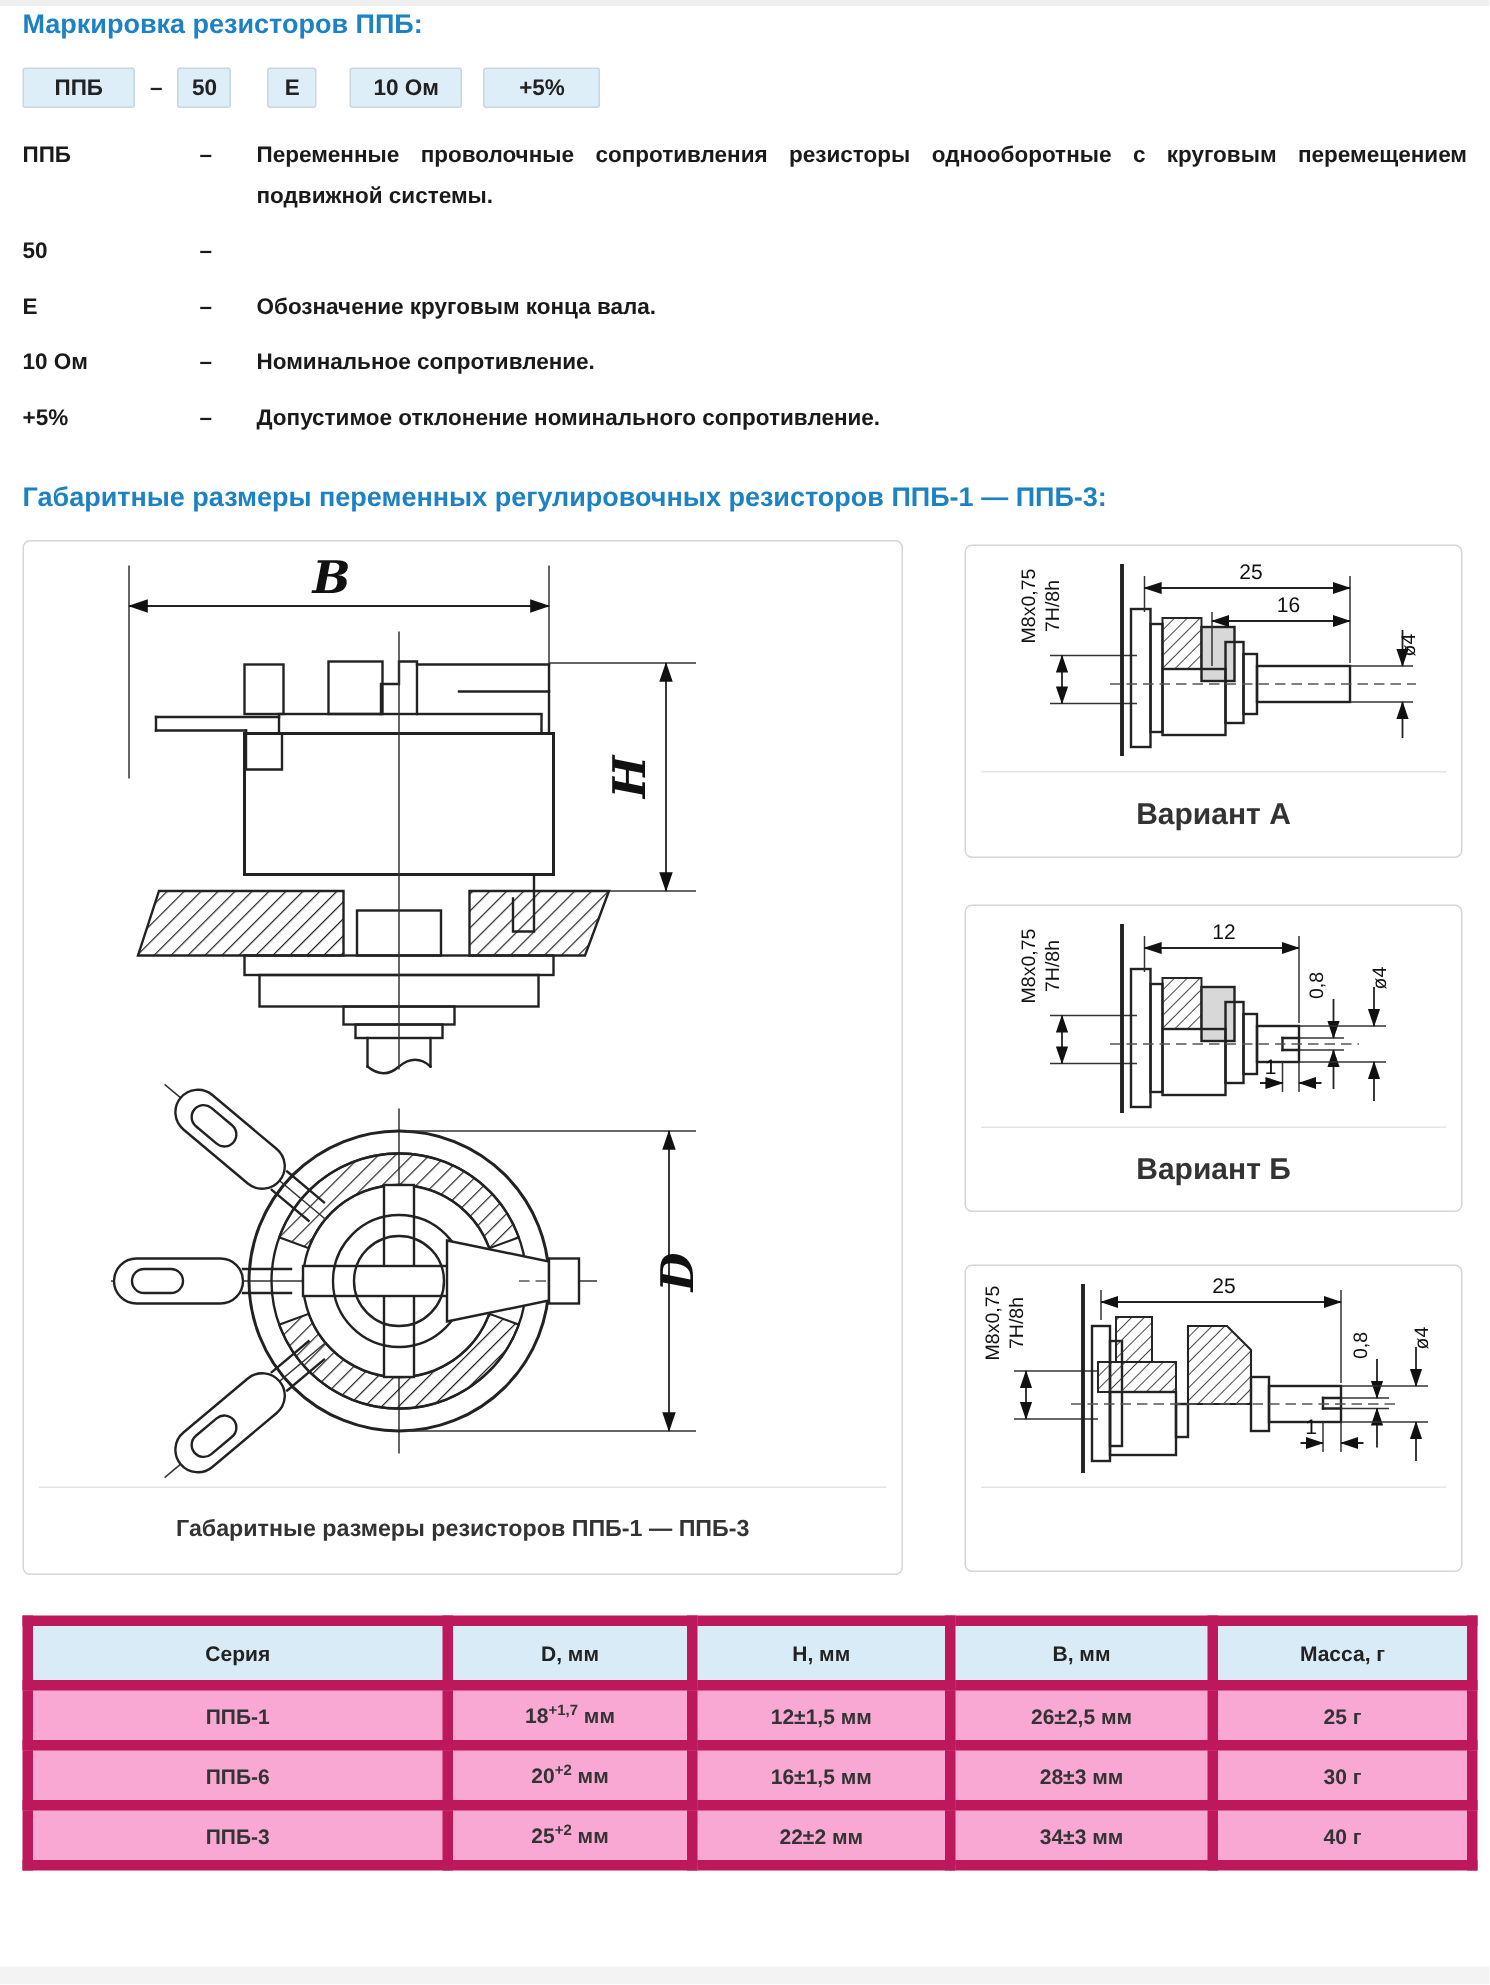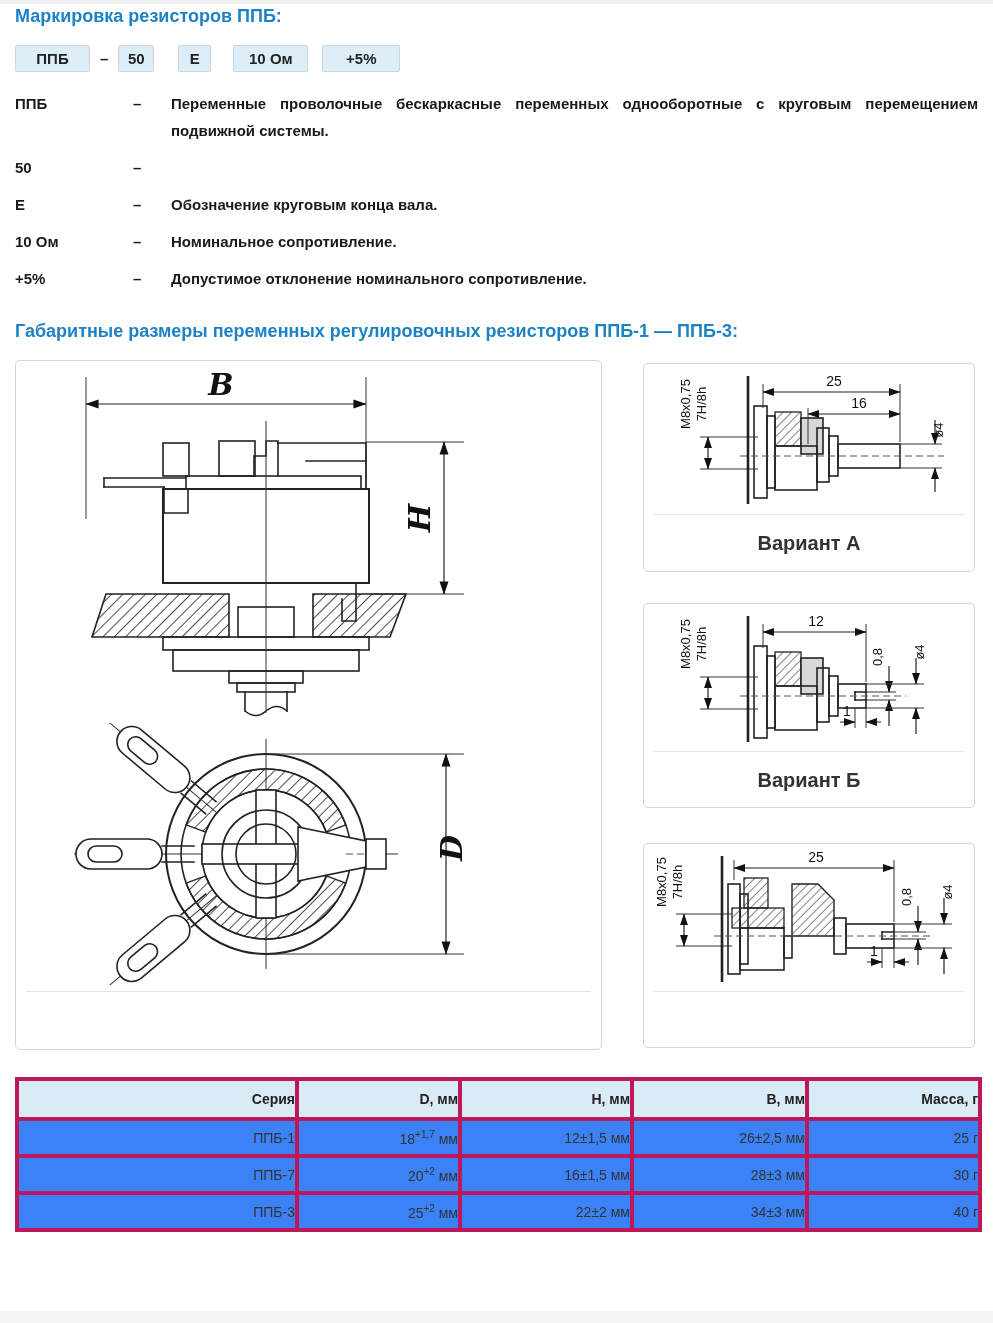--- a/index.html
+++ b/index.html
@@ -66,24 +66,24 @@
   .dimletter{font-family:"DejaVu Serif", serif;font-style:italic;font-weight:bold;font-size:30px;fill:#111;}
   .dimnum{font-family:"Liberation Sans", sans-serif;font-size:14px;fill:#111;}
   .dimnum-sm{font-family:"Liberation Sans", sans-serif;font-size:13px;fill:#111;}
 
   
   table.spec{
     position:absolute;left:15px;top:1077px;width:963px;border-collapse:collapse;
     font-size:14px;color:#333;table-layout:fixed;
   }
   table.spec th, table.spec td{
-    border:4px solid #be185d;text-align:right;vertical-align:middle;padding:0;
+    border:7px solid #be185d;text-align:center;vertical-align:middle;padding:0;
   }
   table.spec th{height:36px;background:#d8ebf7;font-weight:bold;font-size:14px;color:#222;}
-  table.spec td{height:33px;background:#3b82f6;font-weight:normal;}
+  table.spec td{height:33px;background:#f9a8d4;font-weight:bold;}
   td sup{font-size:10px;position:relative;top:0px;}
 </style>
 </head>
 <body>
 
 <div class="page-edge edge-top"></div>
 <div class="page-edge edge-bottom"></div>
 
 <h1 class="sec h-marking">Маркировка резисторов ППБ:</h1>
 
@@ -93,21 +93,21 @@
   <div class="mark-box mb-1">50</div>
   <div class="mark-box mb-2">Е</div>
   <div class="mark-box mb-3">10 Ом</div>
   <div class="mark-box mb-4">+5%</div>
 </div>
 
 <div class="defs">
   <div class="def-item">
     <div class="def-term">ППБ</div>
     <div class="def-dash">–</div>
-    <div class="def-text">Переменные проволочные бескаркасные переменных однооборотные с круговым перемещением подвижной системы.</div>
+    <div class="def-text">Переменные проволочные сопротивления резисторы однооборотные с круговым перемещением подвижной системы.</div>
   </div>
   <div class="def-item">
     <div class="def-term">50</div>
     <div class="def-dash">–</div>
   </div>
   <div class="def-item">
     <div class="def-term">Е</div>
     <div class="def-dash">–</div>
     <div class="def-text">Обозначение круговым конца вала.</div>
   </div>
@@ -210,20 +210,21 @@
       <line class="draw15" x1="146" y1="485" x2="178" y2="485"></line>
       <line class="draw15" x1="146" y1="501" x2="178" y2="501"></line>
     </g>
 
     <line class="thin" x1="255" y1="393" x2="448" y2="393"></line>
     <line class="thin" x1="255" y1="593" x2="448" y2="593"></line>
     <line class="dim" x1="430" y1="393" x2="430" y2="593" marker-start="url(#arwM)" marker-end="url(#arwM)"></line>
     <text class="dimletter" x="446" y="487" text-anchor="middle" transform="rotate(-90 446 487)">D</text>
   </svg>
   <div class="fig-divider"></div>
+  <div class="fig-caption main-caption">Габаритные размеры резисторов ППБ-1 — ППБ-3</div>
 </div>
 
 <div class="figure-box fig-a">
   <svg width="330" height="150" viewBox="0 0 330 150">
     <defs>
       <pattern id="htA" patternUnits="userSpaceOnUse" width="6" height="6" patternTransform="rotate(45)">
         <line x1="0" y1="0" x2="0" y2="6" stroke="#333" stroke-width="1.2"></line>
       </pattern>
       <marker id="arwA" viewBox="0 0 10 8" refX="9.5" refY="4" markerWidth="10" markerHeight="8" orient="auto-start-reverse">
         <path d="M0,0.6 L10,4 L0,7.4 Z" fill="#111"></path>
@@ -398,21 +399,21 @@
   </thead>
   <tbody>
     <tr>
       <td>ППБ-1</td>
       <td><span>18</span><sup>+1,7</sup><span> мм</span></td>
       <td>12±1,5 мм</td>
       <td>26±2,5 мм</td>
       <td>25 г</td>
     </tr>
     <tr>
-      <td>ППБ-7</td>
+      <td>ППБ-6</td>
       <td><span>20</span><sup>+2</sup><span> мм</span></td>
       <td>16±1,5 мм</td>
       <td>28±3 мм</td>
       <td>30 г</td>
     </tr>
     <tr>
       <td>ППБ-3</td>
       <td><span>25</span><sup>+2</sup><span> мм</span></td>
       <td>22±2 мм</td>
       <td>34±3 мм</td>

